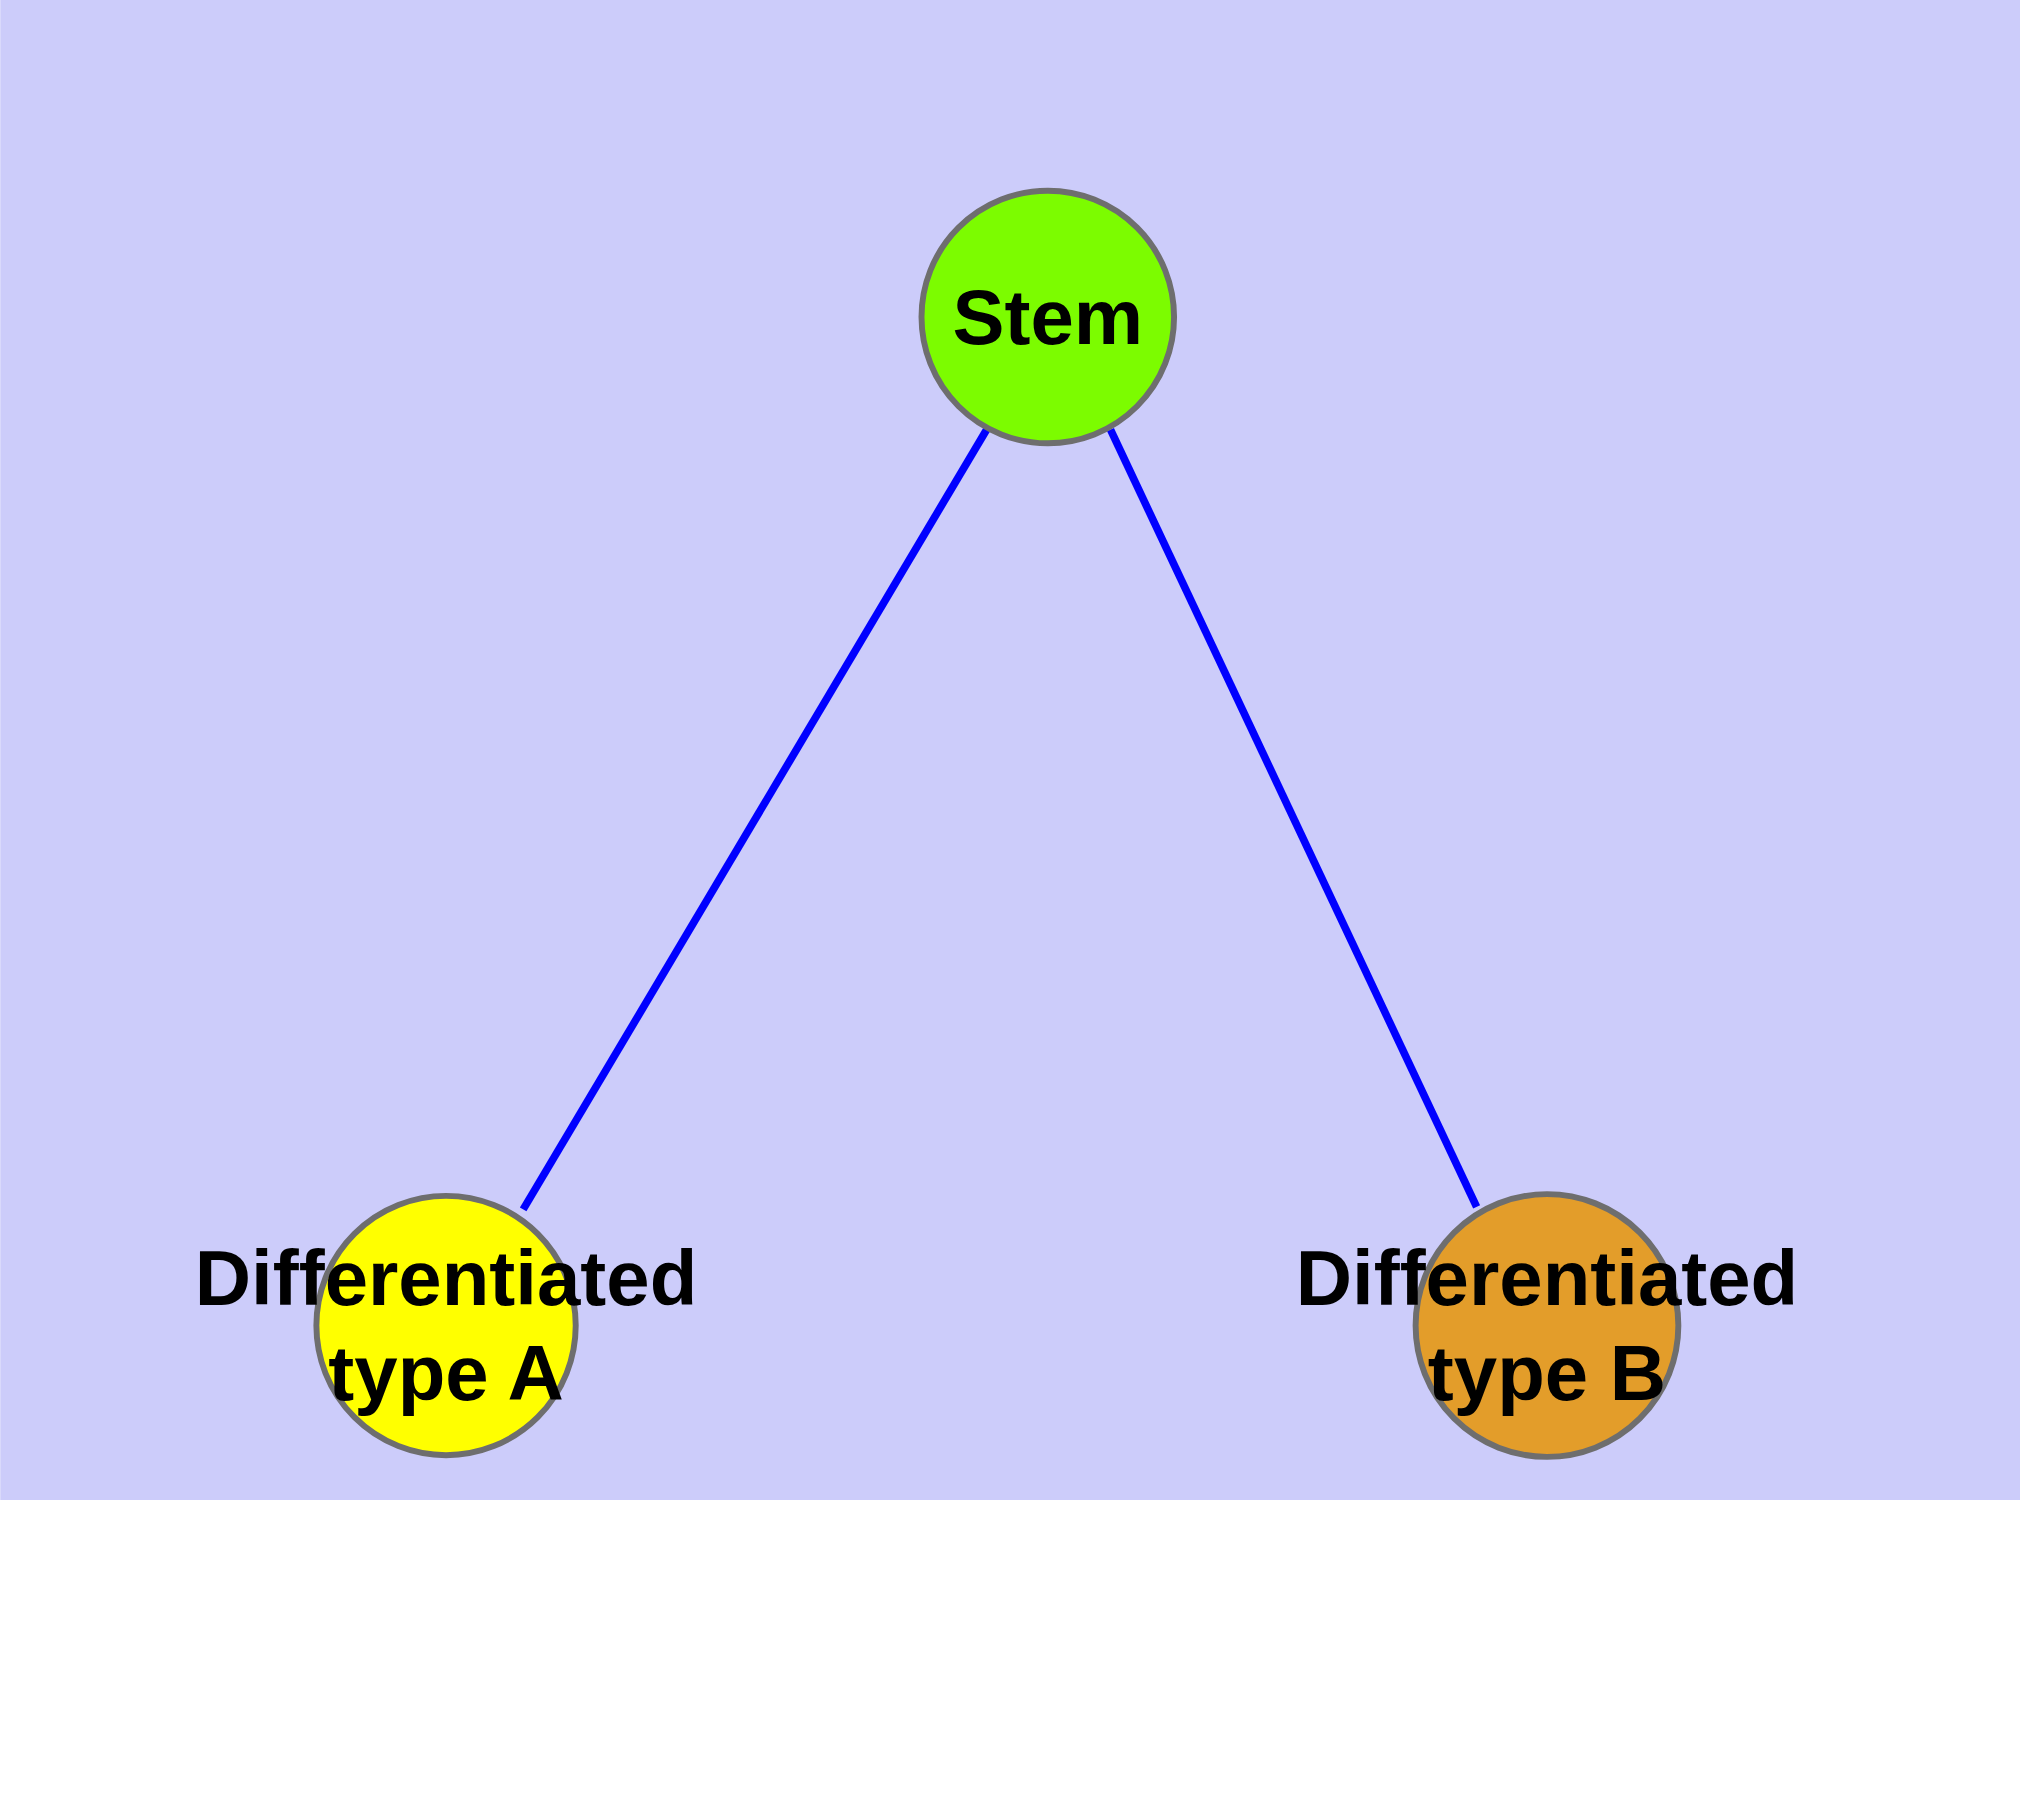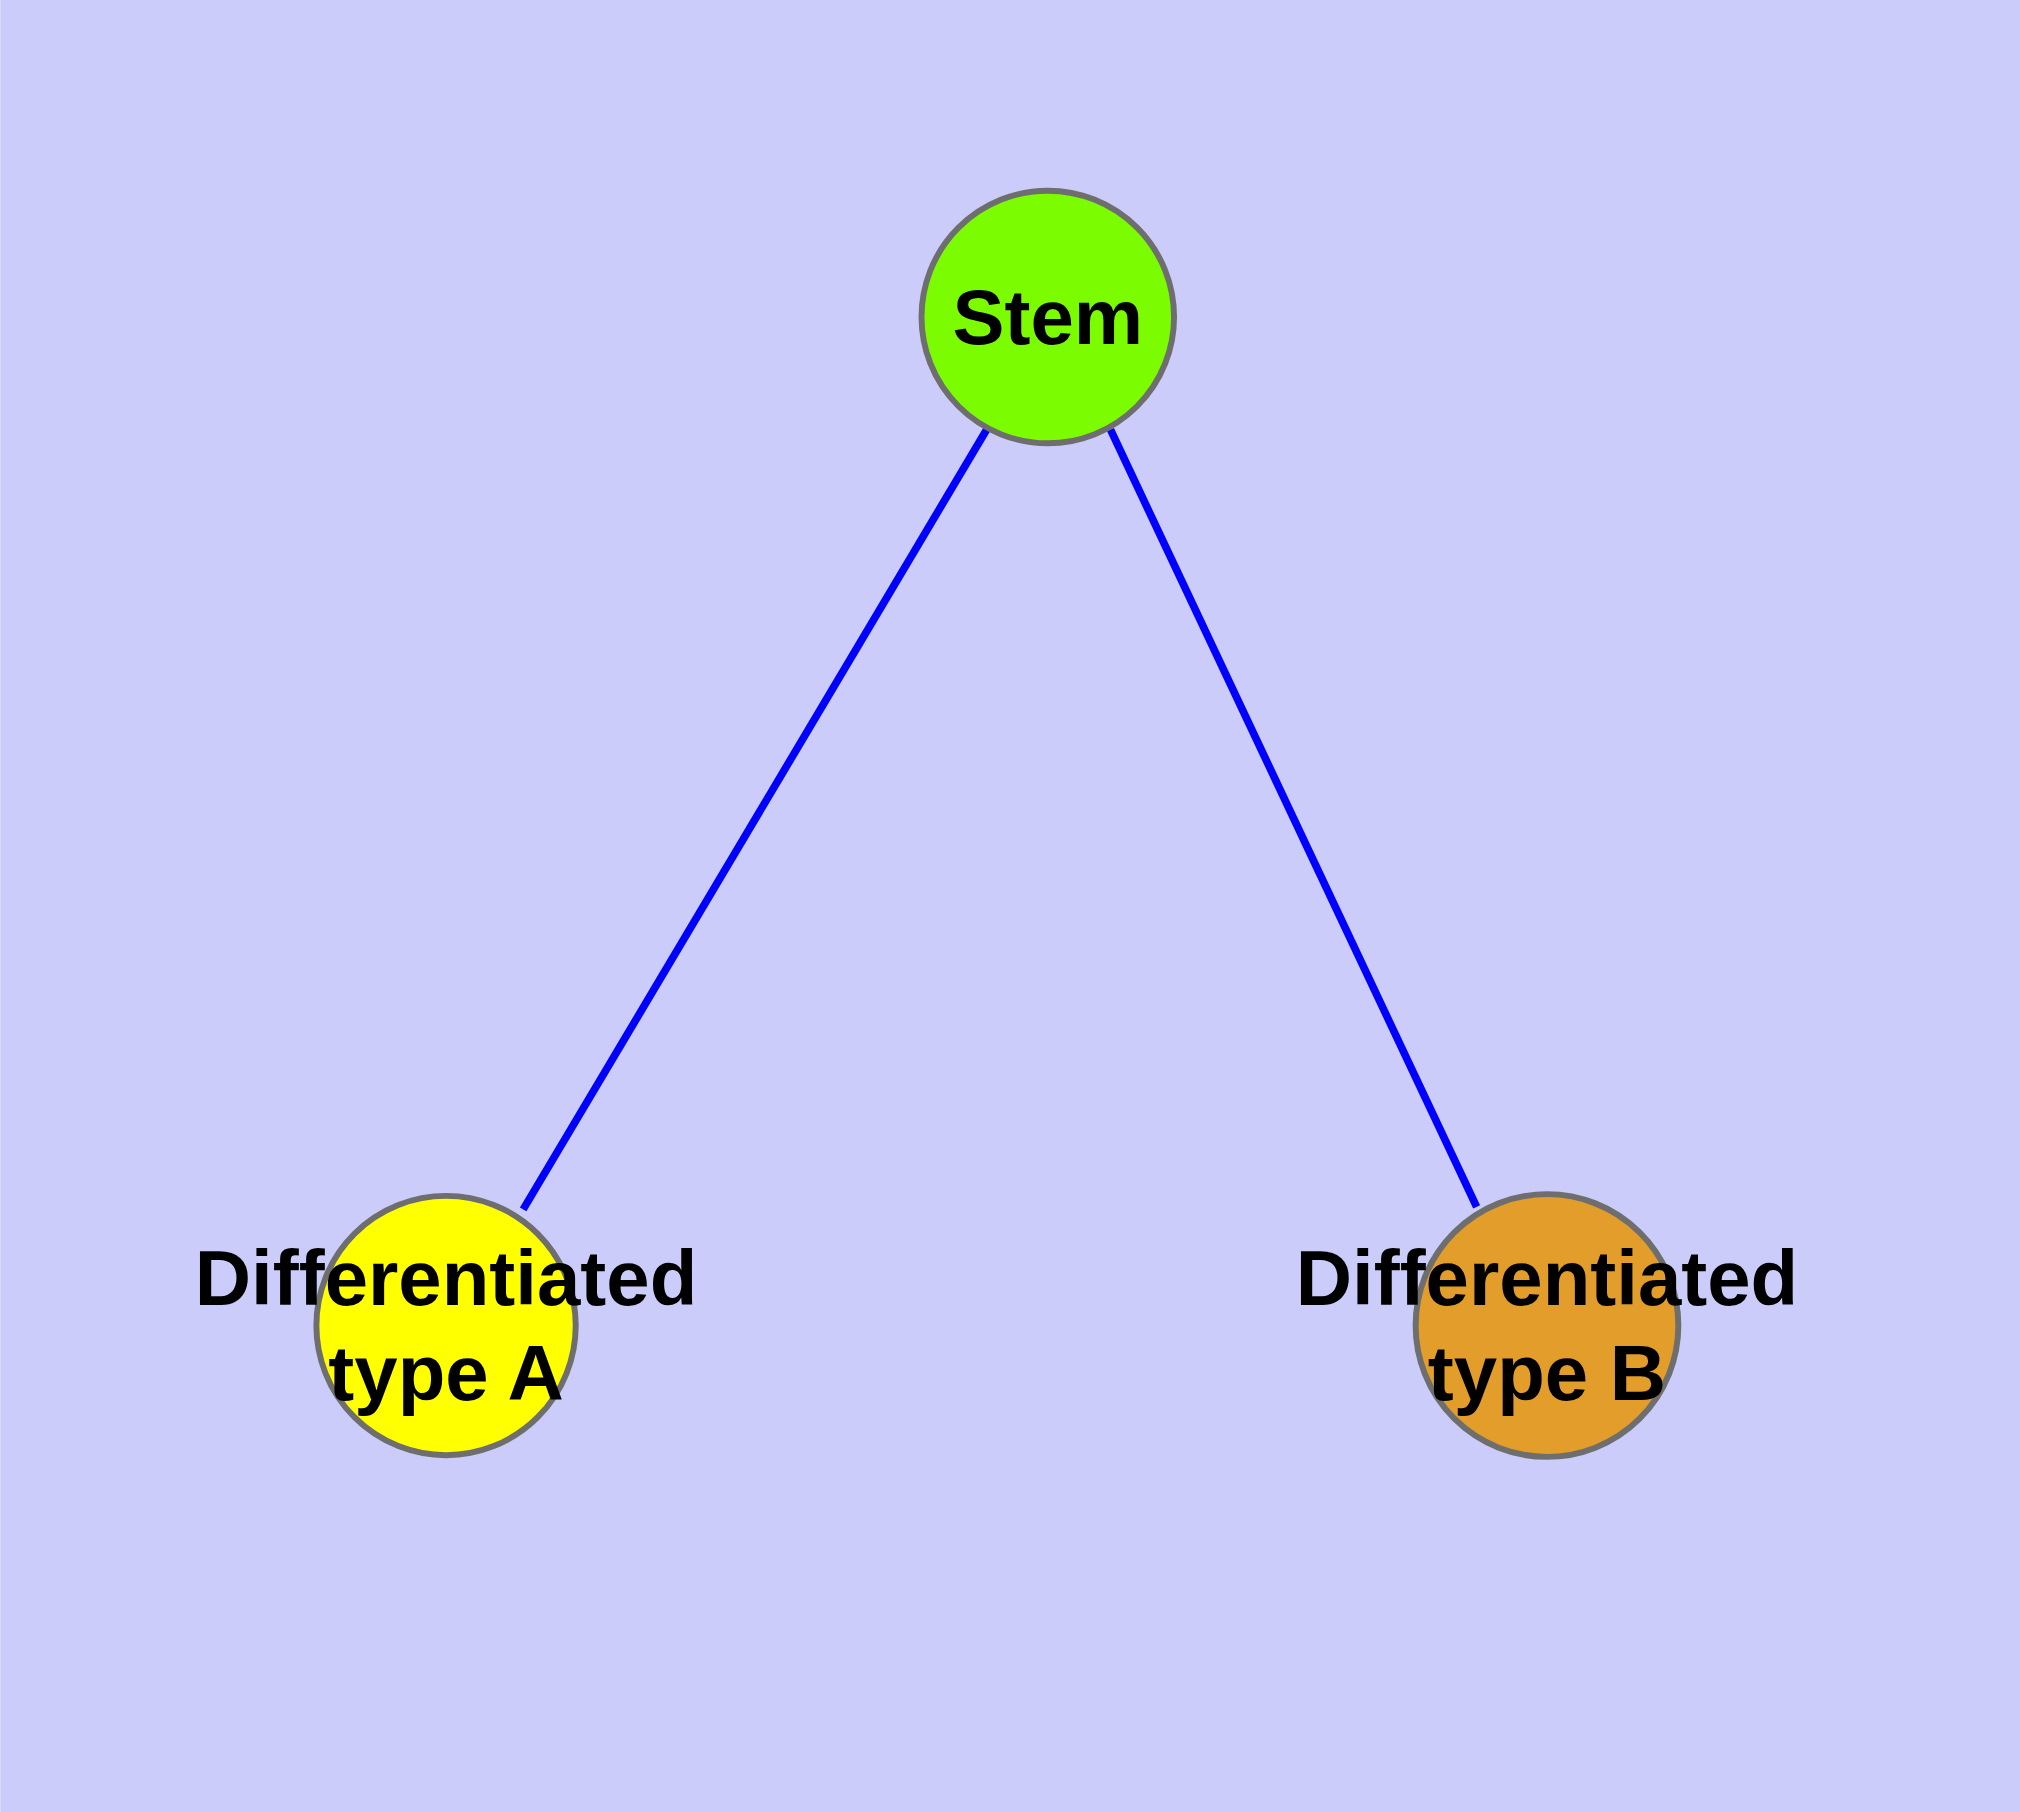--- a/index.html
+++ b/index.html
@@ -24,21 +24,21 @@
   }
   .node-label {
     font-family: "Liberation Sans", sans-serif;
     font-weight: bold;
     fill: #000000;
   }
 </style>
 </head>
 <body>
 
-<div id="canvas" style="width: 2021px; height: 1812px;">
+<div id="canvas" style="width: 2021px; height: 1500px;">
   <svg id="graph-svg" viewBox="0 0 2384 2138" style="width: 2021px; height: 1812px;">
 
     <rect id="bg-rect" x="0" y="0" width="2384" height="2138" fill="#ccccfa"></rect>
 
     <g id="edges-group">
         <line x1="1165" y1="505" x2="617" y2="1427" stroke="#0000ff" stroke-width="9" stroke-linecap="butt"></line>
         <line x1="1310" y1="507" x2="1742" y2="1424" stroke="#0000ff" stroke-width="9" stroke-linecap="butt"></line>
       </g>
 
     <g id="nodes-group">

